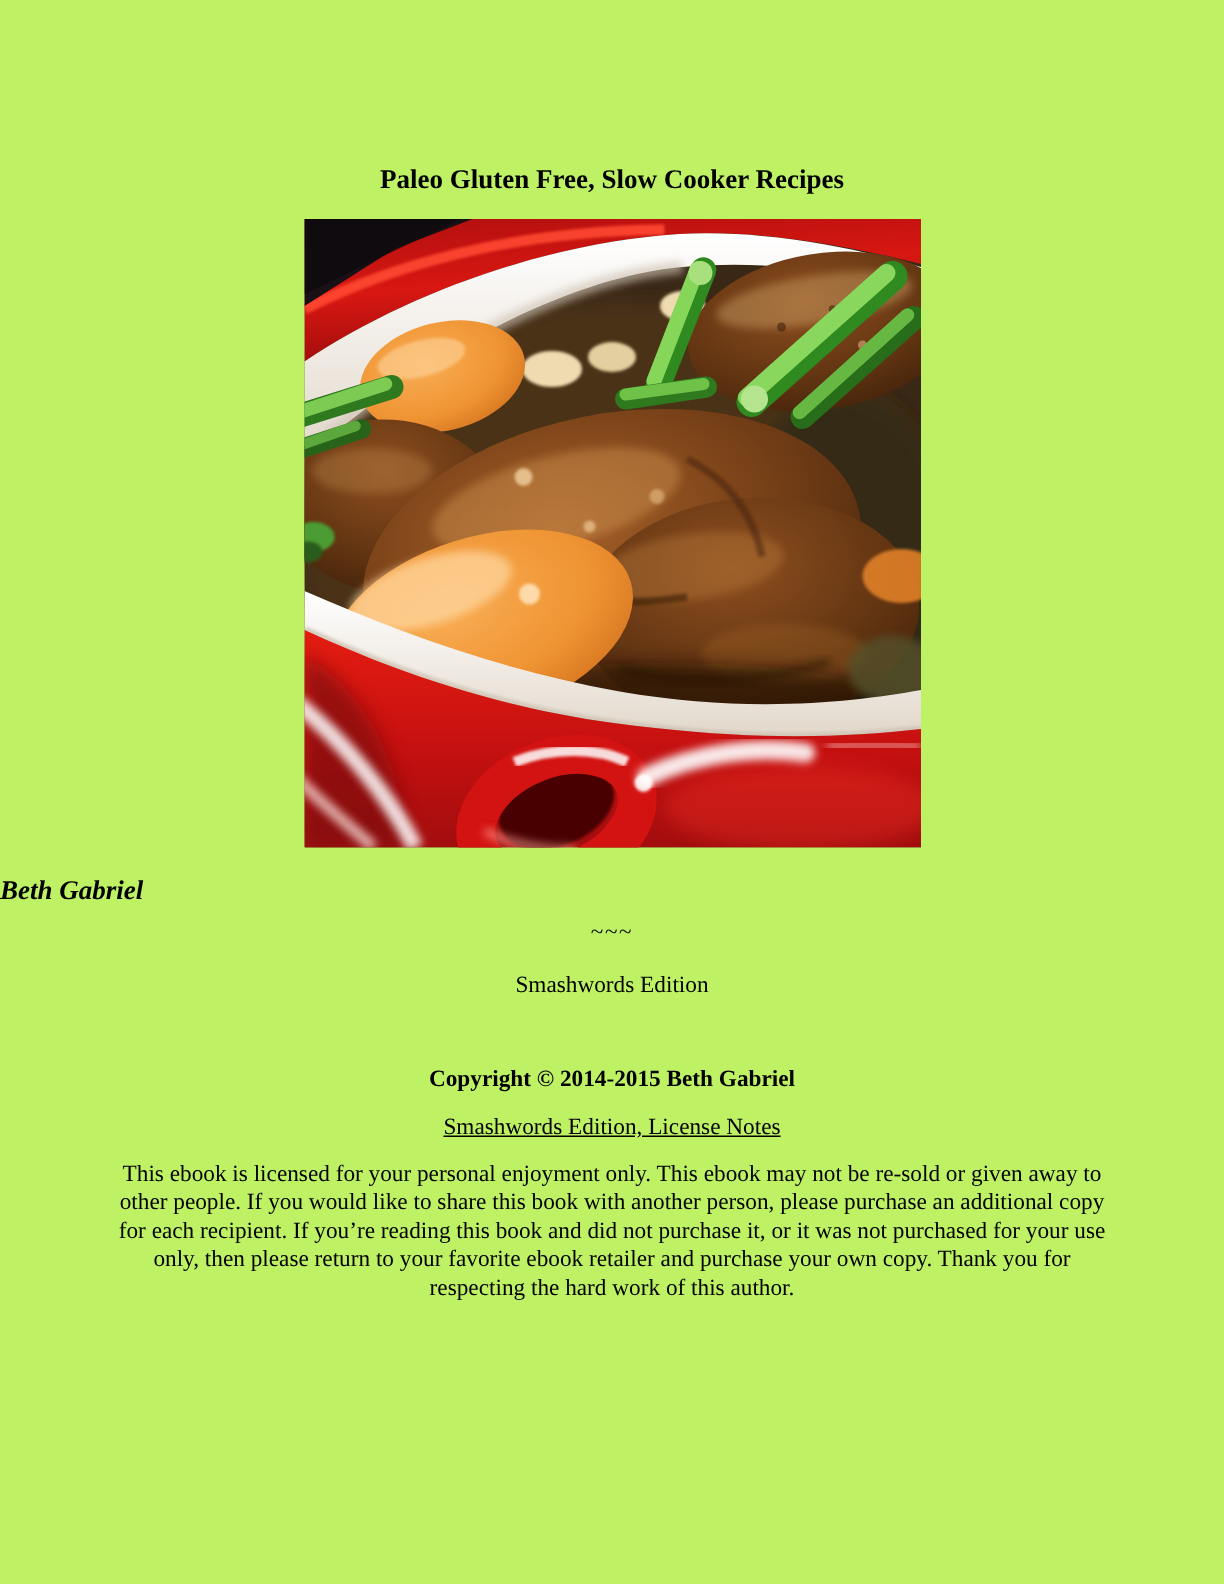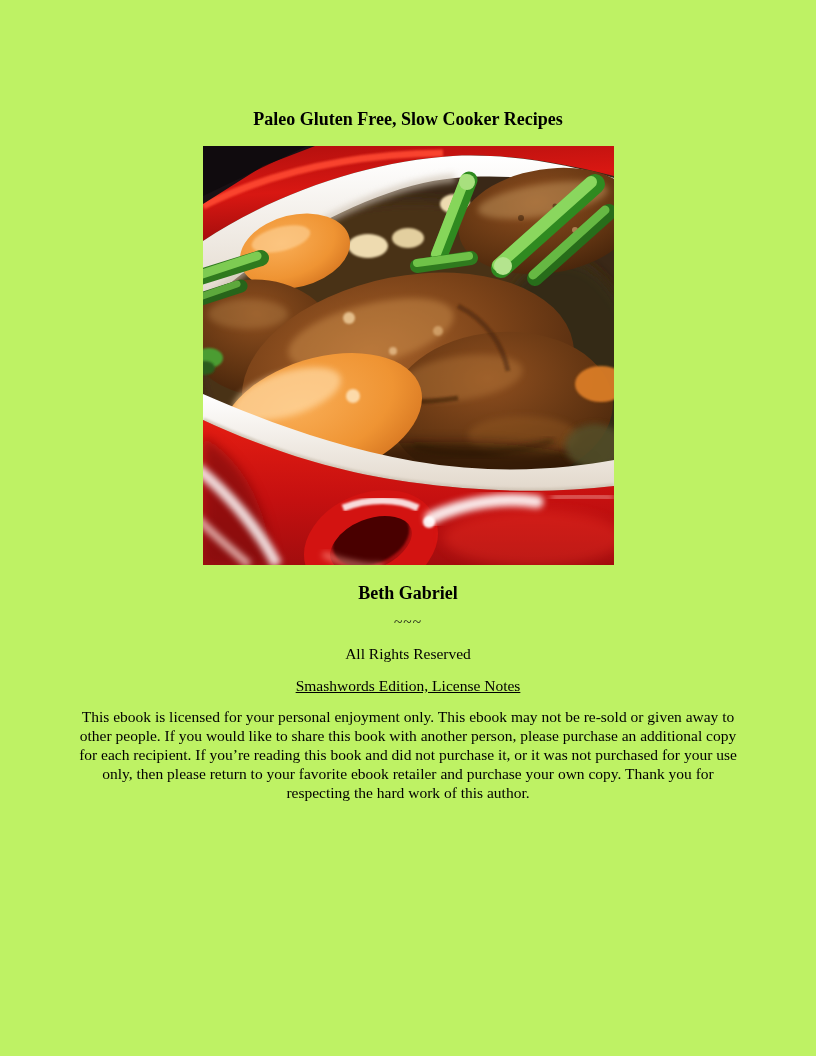--- a/index.html
+++ b/index.html
@@ -1,20 +1,20 @@
 <!DOCTYPE html>
 <html><head>
 <meta charset="utf-8">
 <style>
   html,body{margin:0;padding:0;background:#ffffff;}
   body{font-family:"Liberation Serif","DejaVu Serif",serif;color:#000;}
   .page{width:816px;height:1056px;margin:0 auto;background:#bef264;overflow:hidden;position:relative;}
   .title{margin:0;padding-top:108px;text-align:center;font-size:18px;font-weight:bold;line-height:23px;}
   .cover{display:block;width:411px;height:419px;margin:15px auto 0;}
-  .author{margin:17px 0 0;text-align:center;font-size:18px;font-weight:bold;line-height:23px;}
+  .author{margin:17px 0 0;text-align:left;font-size:18px;font-weight:bold;line-height:23px;font-style:italic;}
   .sep{margin:7px 0 0;text-align:center;font-size:15.5px;line-height:19px;letter-spacing:1px;color:#111;}
   .edition{margin:16px 0 0;text-align:center;font-size:15.5px;line-height:19px;}
   .copyright{margin:44px 0 0;text-align:center;font-size:15.5px;font-weight:bold;line-height:19px;}
   .rights{margin:13px 0 0;text-align:center;font-size:15.5px;line-height:19px;}
   .license-heading{margin:13px 0 0;text-align:center;font-size:15.5px;line-height:19px;text-decoration:underline;}
   .license{margin:12px auto 0;width:664px;text-align:center;font-size:15.5px;line-height:19px;font-family:Liberation Serif, serif;}
 </style>
 </head>
 <body>
 
@@ -161,21 +161,22 @@
     <path d="M348,352 C372,350 392,350 411,352" stroke="#ffd9d2" stroke-width="6" opacity="0.5" fill="none" filter="url(#b3)"></path>
     <path d="M-6,322 C26,348 56,384 74,419" stroke="#ffffff" stroke-width="11" opacity="0.85" fill="none" filter="url(#b3)"></path>
     <path d="M-6,372 C14,392 34,408 46,419" stroke="#ffe8e2" stroke-width="8" opacity="0.7" fill="none" filter="url(#b3)"></path>
     <ellipse cx="330" cy="392" rx="90" ry="28" fill="#ff3b2a" opacity="0.3" filter="url(#b6)"></ellipse>
   </svg>
 
   <p class="author">Beth Gabriel</p>
 
   <p class="sep">~~~</p>
 
+  <p class="edition">Smashwords Edition</p>
 
+  <p class="copyright">Copyright © 2014-2015 Beth Gabriel</p>
 
-  <p class="rights">All Rights Reserved</p>
 
   <p class="license-heading">Smashwords Edition, License Notes</p>
 
   <p class="license">This ebook is licensed for your personal enjoyment only. This ebook may not be re-sold or given away to other people. If you would like to share this book with another person, please purchase an additional copy for each recipient. If you’re reading this book and did not purchase it, or it was not purchased for your use only, then please return to your favorite ebook retailer and purchase your own copy. Thank you for respecting the hard work of this author.</p>
 
 </div>
 
 </body></html>

